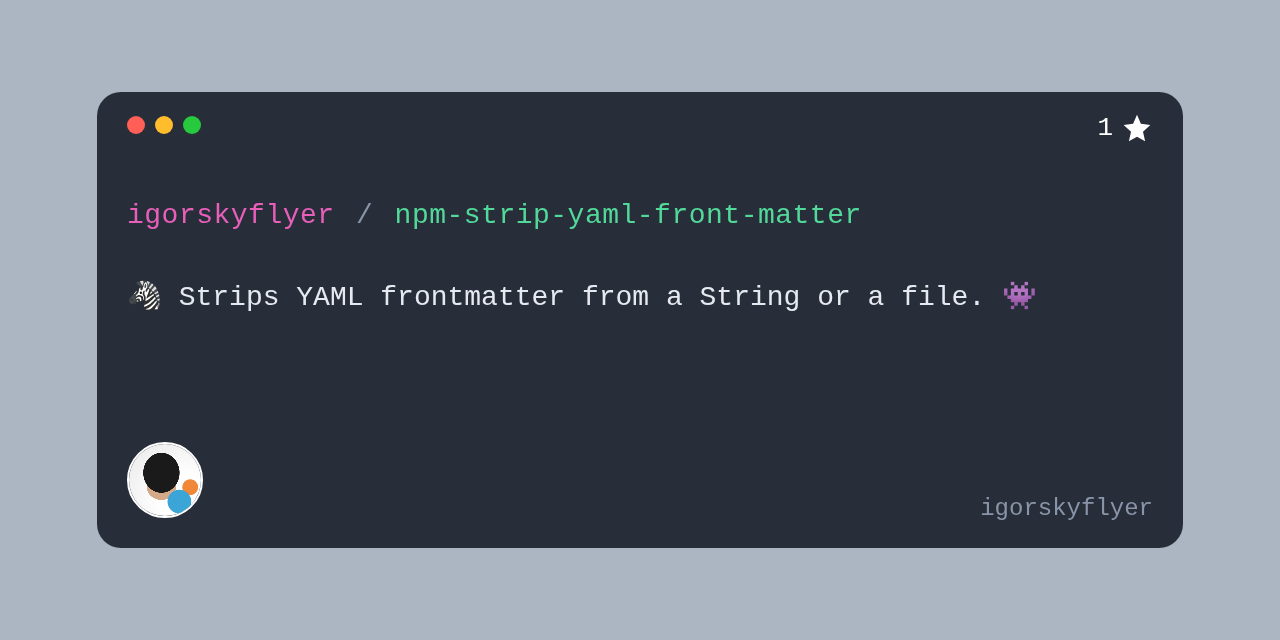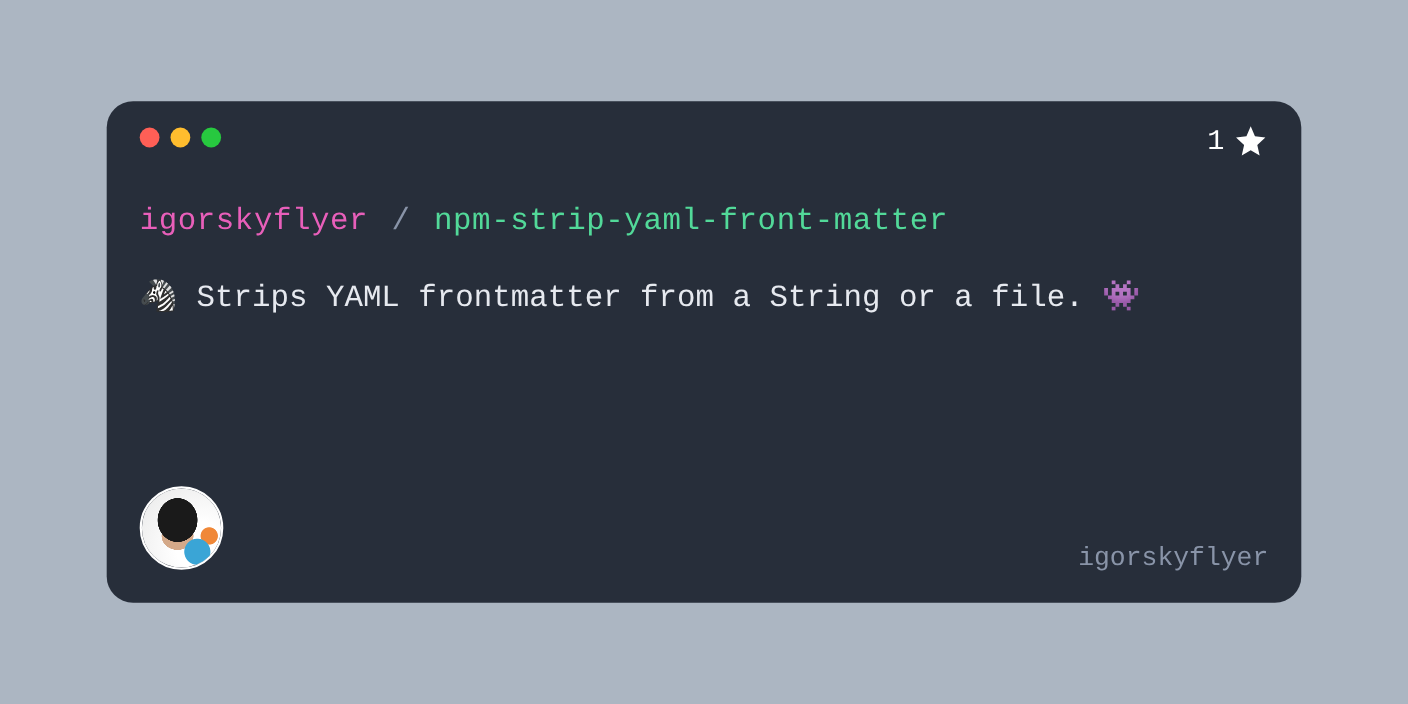--- a/index.html
+++ b/index.html
@@ -58,41 +58,41 @@
       font-size: 26px;
       font-family: 'SF Mono', 'Monaco', 'Menlo', 'Consolas', 'Courier New', monospace;
     }
 
     .star-icon {
       width: 32px;
       height: 32px;
     }
 
     .repo-title {
-      margin-top: 52px;
+      margin-top: 66px;
       font-size: 28px;
       font-family: 'SF Mono', 'Monaco', 'Menlo', 'Consolas', 'Courier New', monospace;
       letter-spacing: 0.5px;
     }
 
     .owner {
       color: #e85fba;
     }
 
     .separator {
       color: #8994a8;
       margin: 0 4px;
     }
 
     .repo-name {
       color: #52d999;
     }
 
     .description {
-      margin-top: 34px;
+      margin-top: 46px;
       color: #e6e9ef;
       font-size: 28px;
       line-height: 1.5;
       font-family: 'SF Mono', 'Monaco', 'Menlo', 'Consolas', 'Courier New', monospace;
       max-width: 920px;
     }
 
     .avatar {
       position: absolute;
       bottom: 30px;

